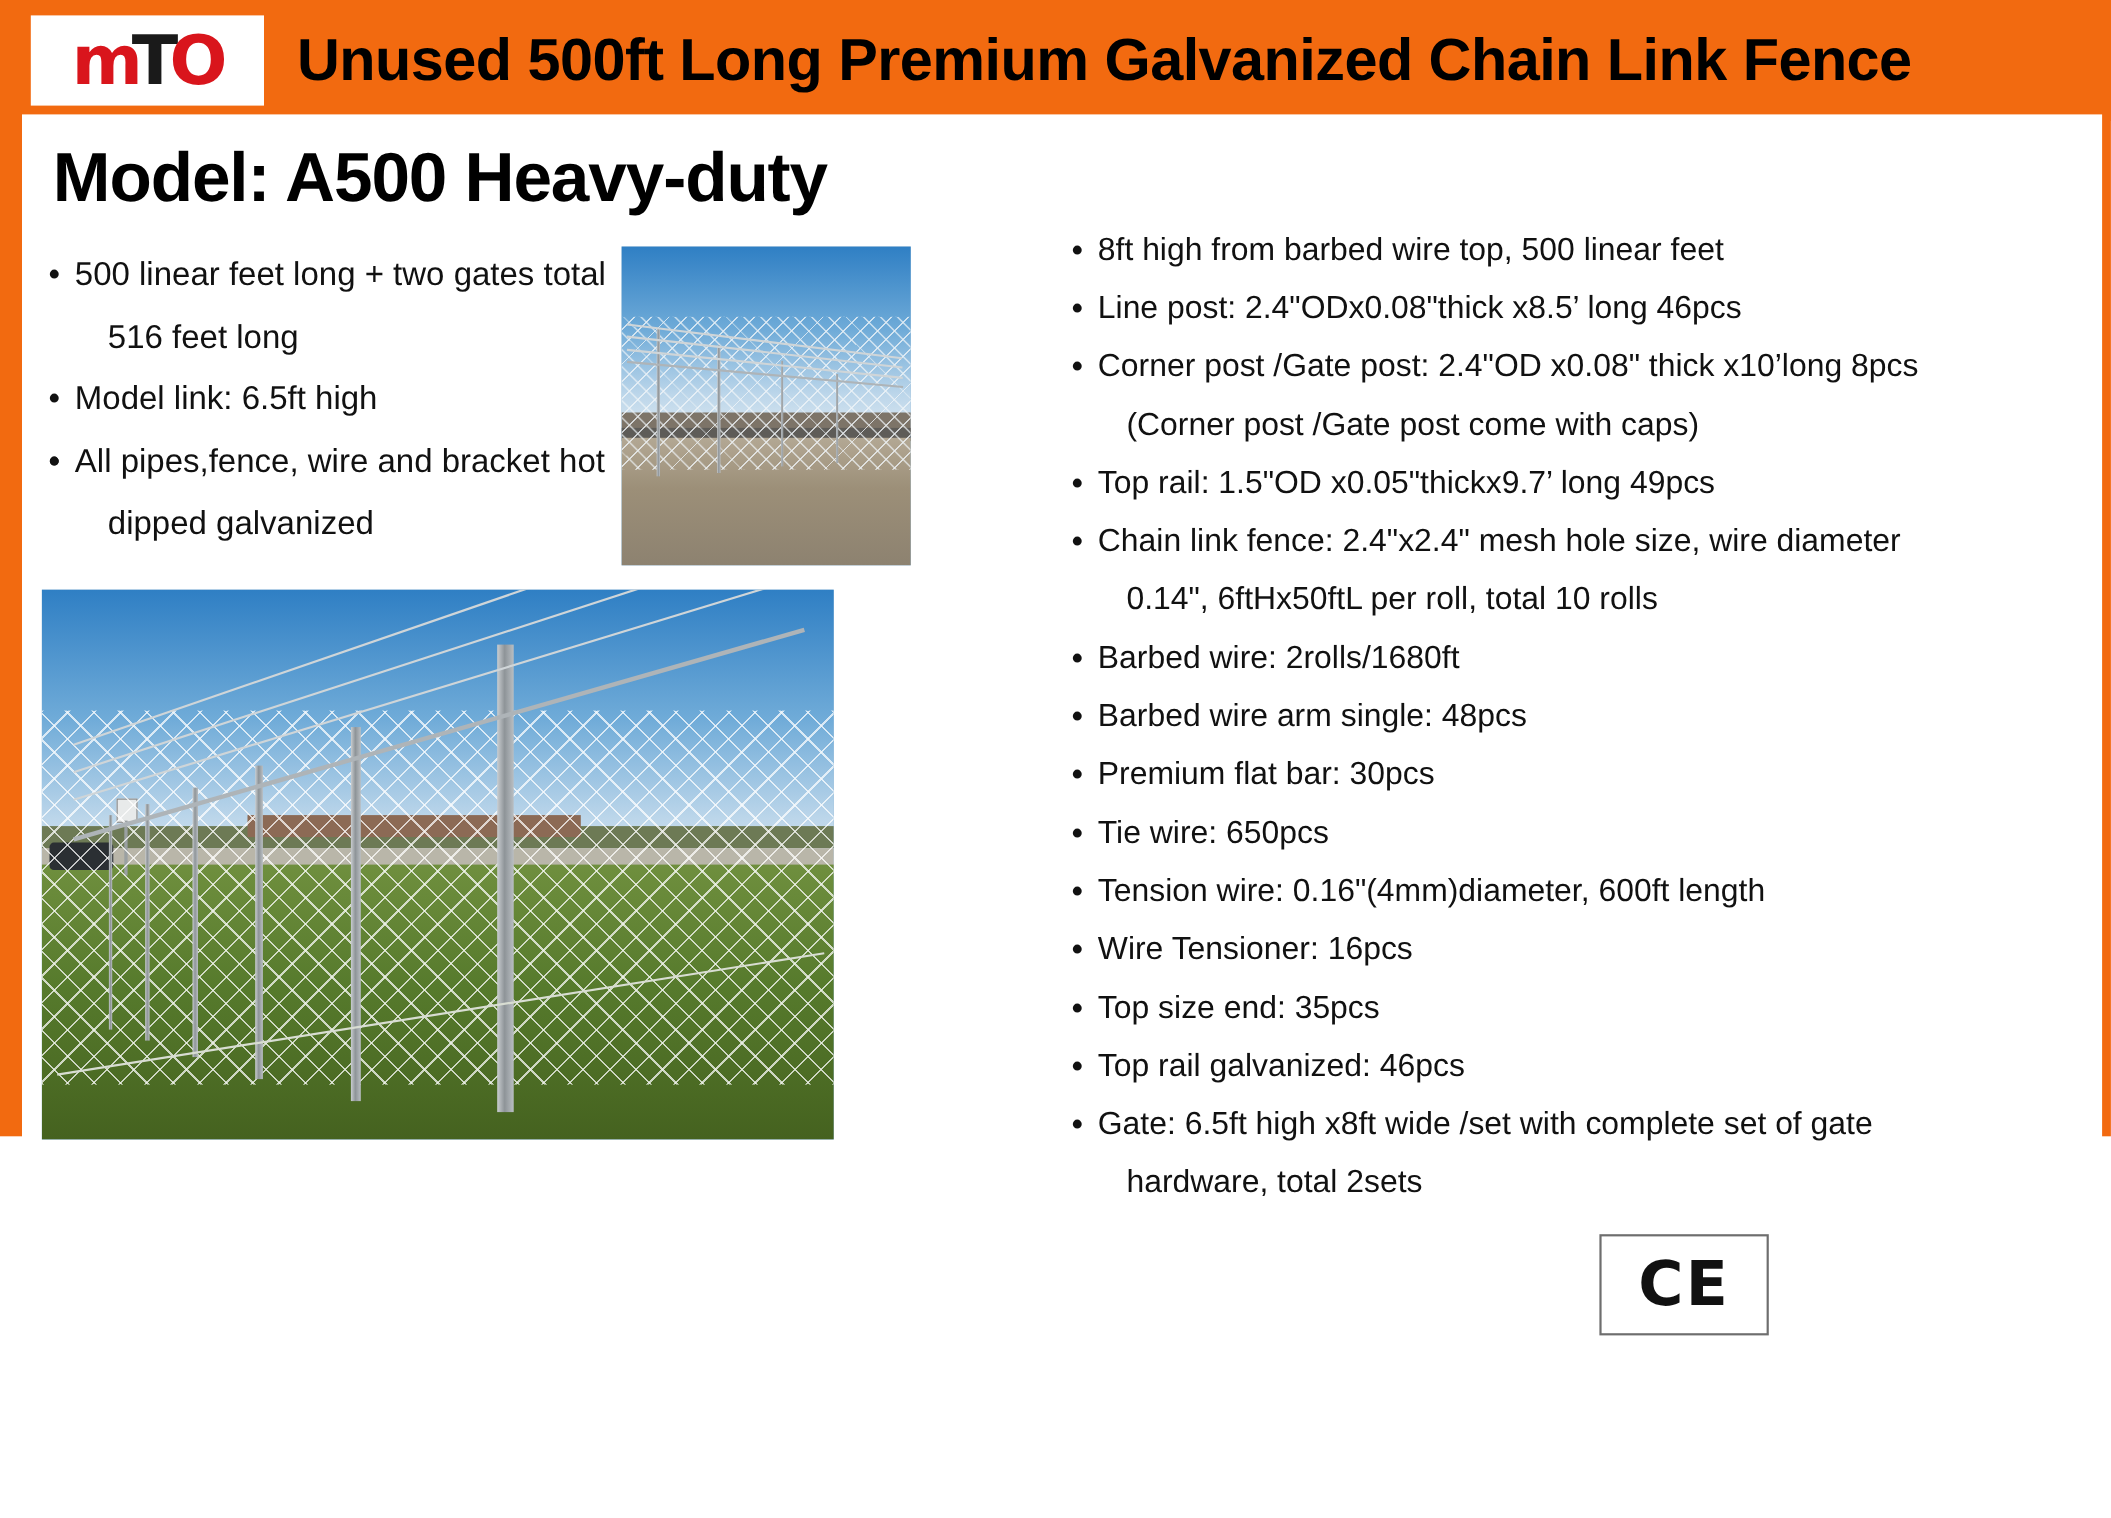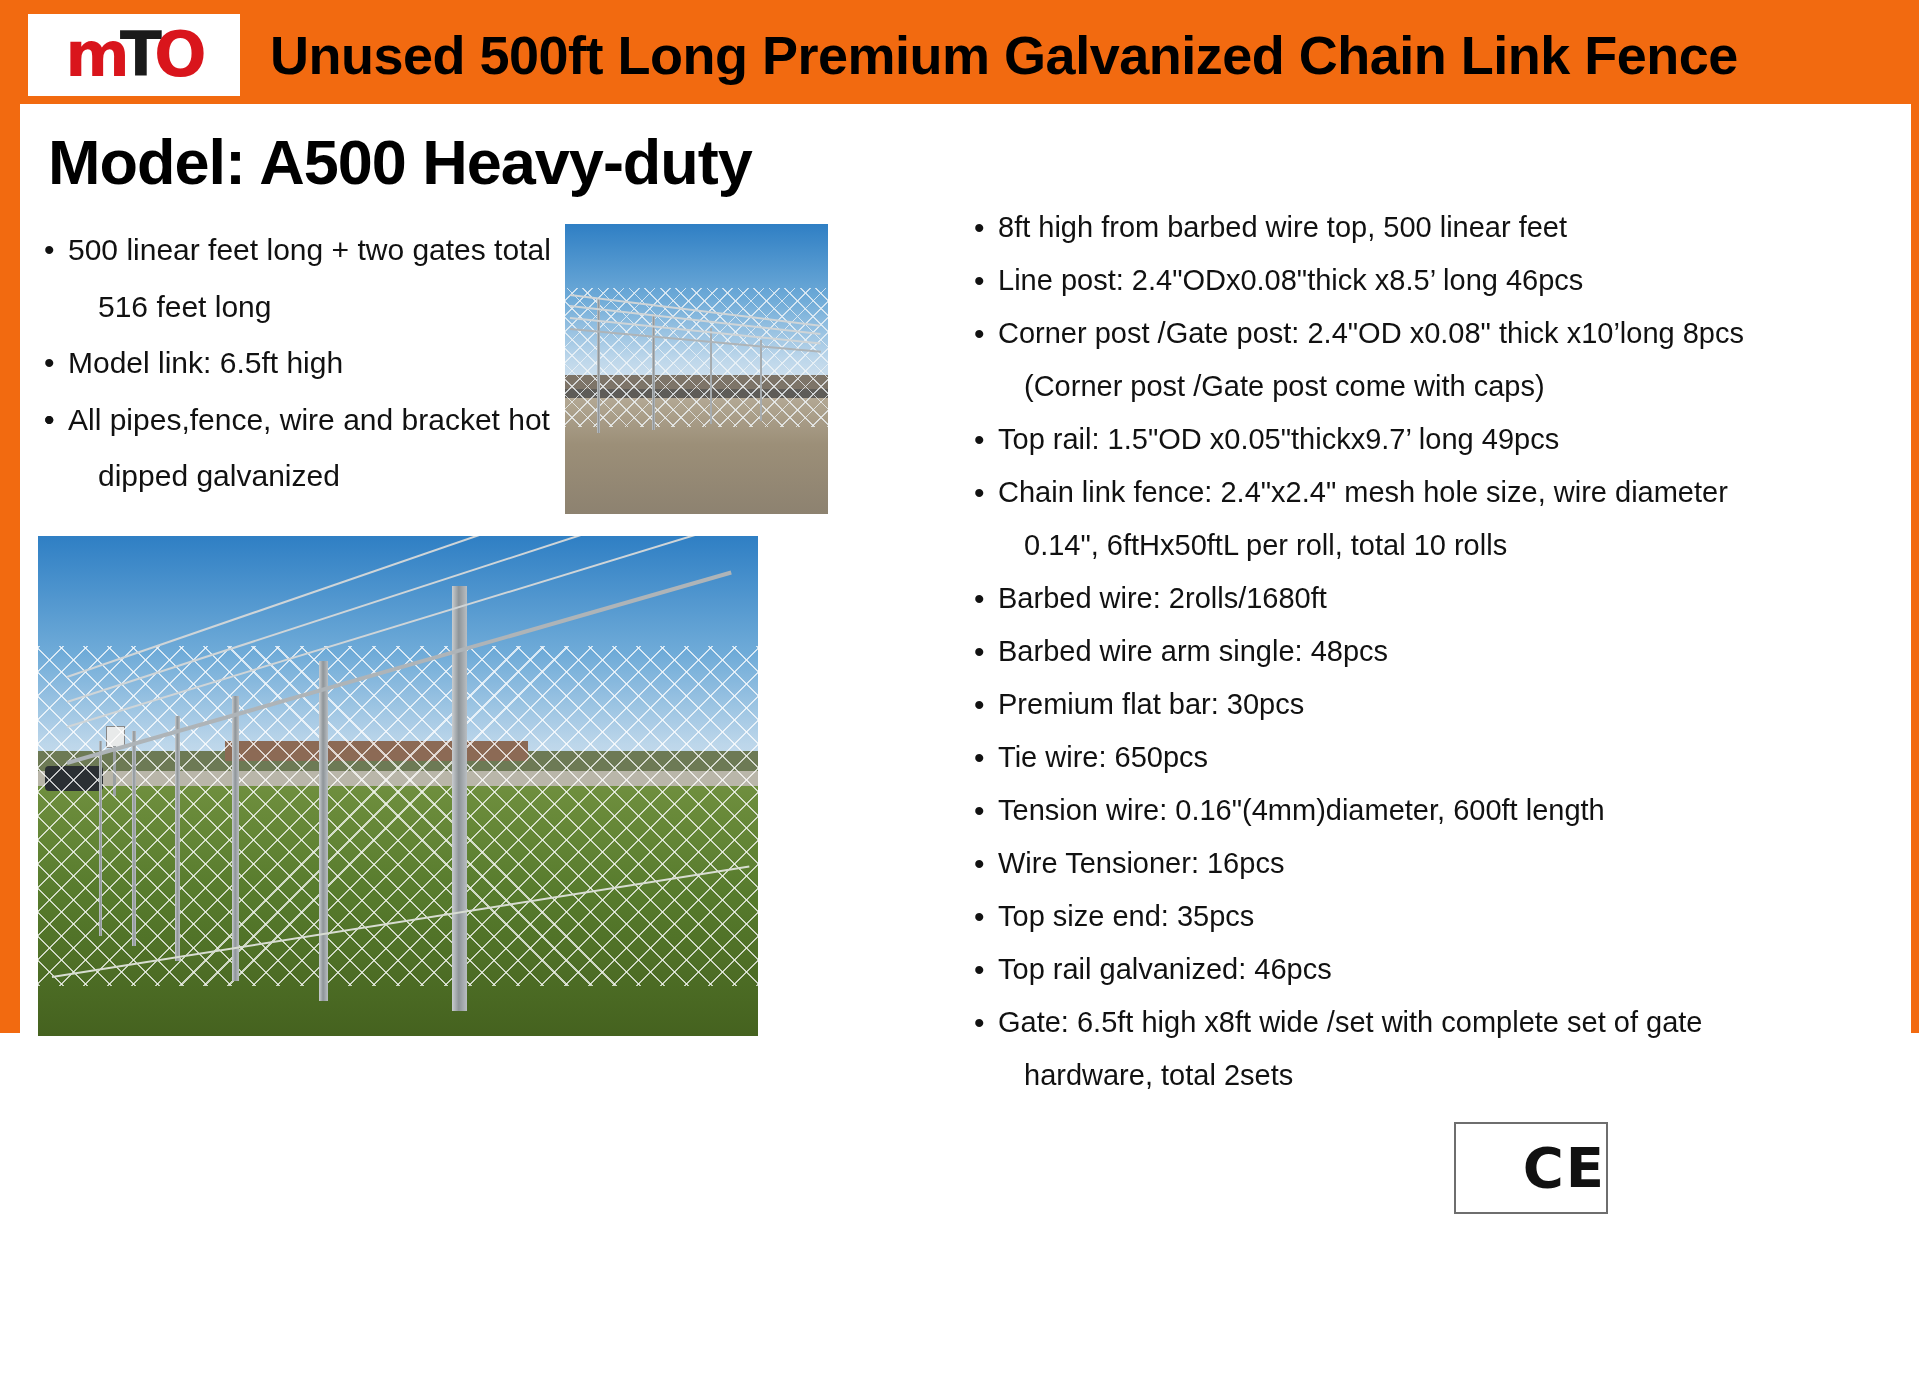--- a/index.html
+++ b/index.html
@@ -161,21 +161,21 @@
     background:#cfd5d8;
     transform-origin:left center;
   }
   
   .ce-box{
     position:absolute;
     left:1434px;top:1018px;
     width:150px;height:88px;
     border:2px solid #6e6e6e;
     background:#ffffff;
-    display:flex;align-items:center;justify-content:flex-end;
+    display:flex;align-items:center;justify-content:center;
   }
   .ce-mark{
     font-family:"DejaVu Sans", sans-serif;
     font-size:56px;
     font-weight:bold;
     color:#111111;
     letter-spacing:2px;
     line-height:1;
   }
 </style>

